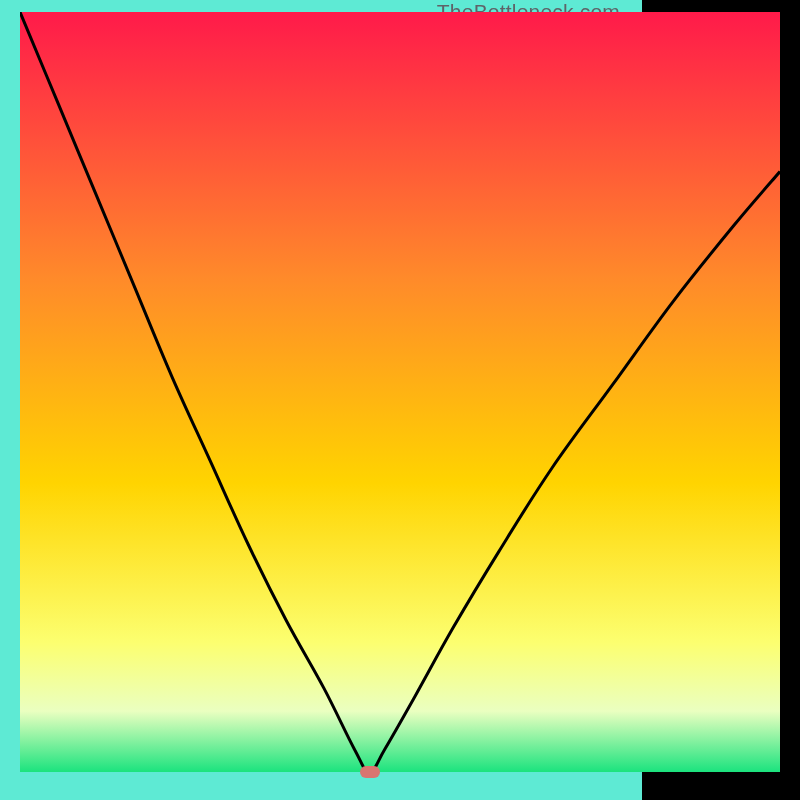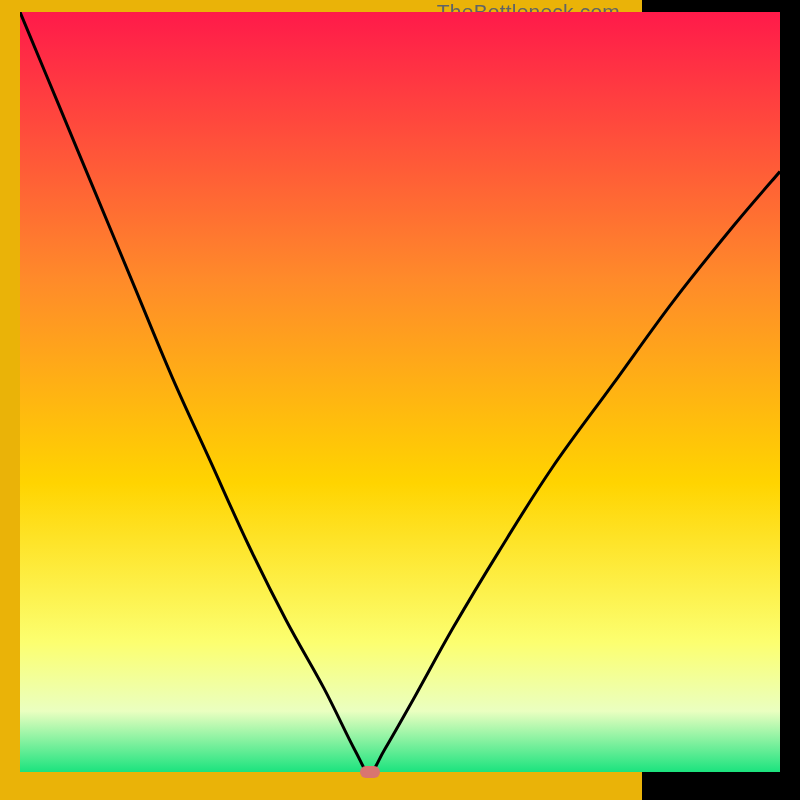--- a/index.html
+++ b/index.html
@@ -8,21 +8,21 @@
     width: 800px;
     height: 800px;
     background: #000;
     position: relative;
     font-family: Arial, Helvetica, sans-serif;
   }
   .container {
     width: 642px;
     height: 800px;
     position: relative;
-    background: #eab308;
+    background: #5eead4;
   }
   .plot-area {
     position: absolute;
     left: 20px;
     top: 12px;
     width: 760px;
     height: 760px;
   }
   .gradient-bg {
     position: absolute;

